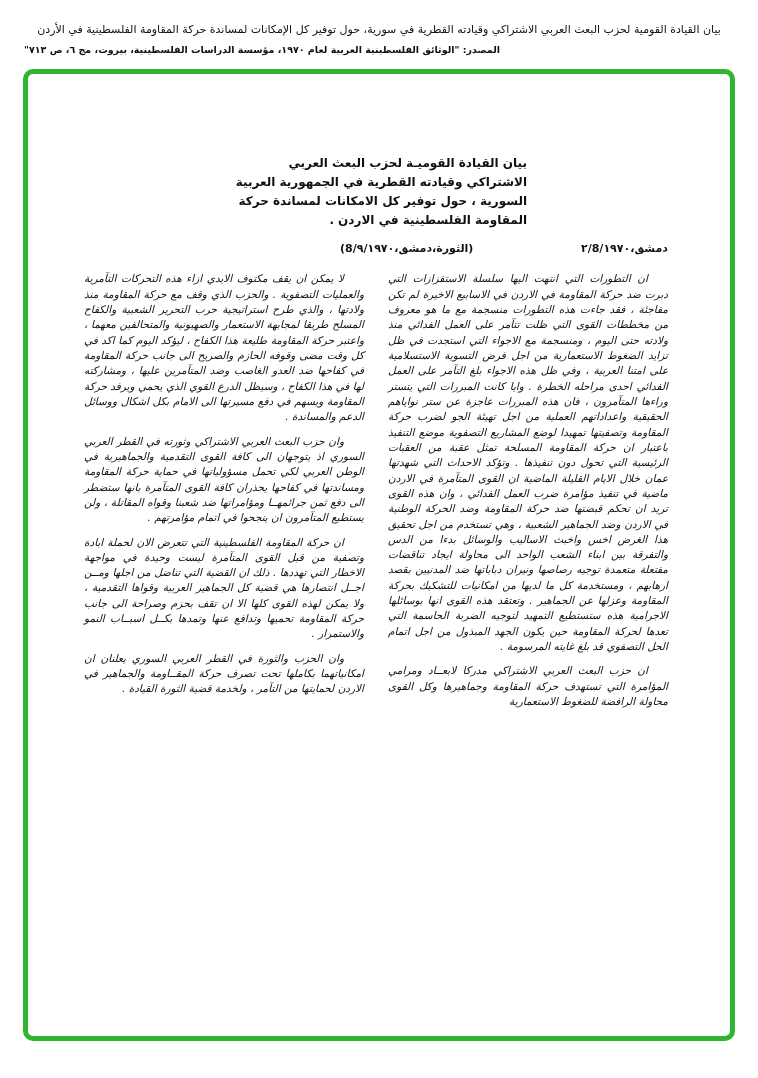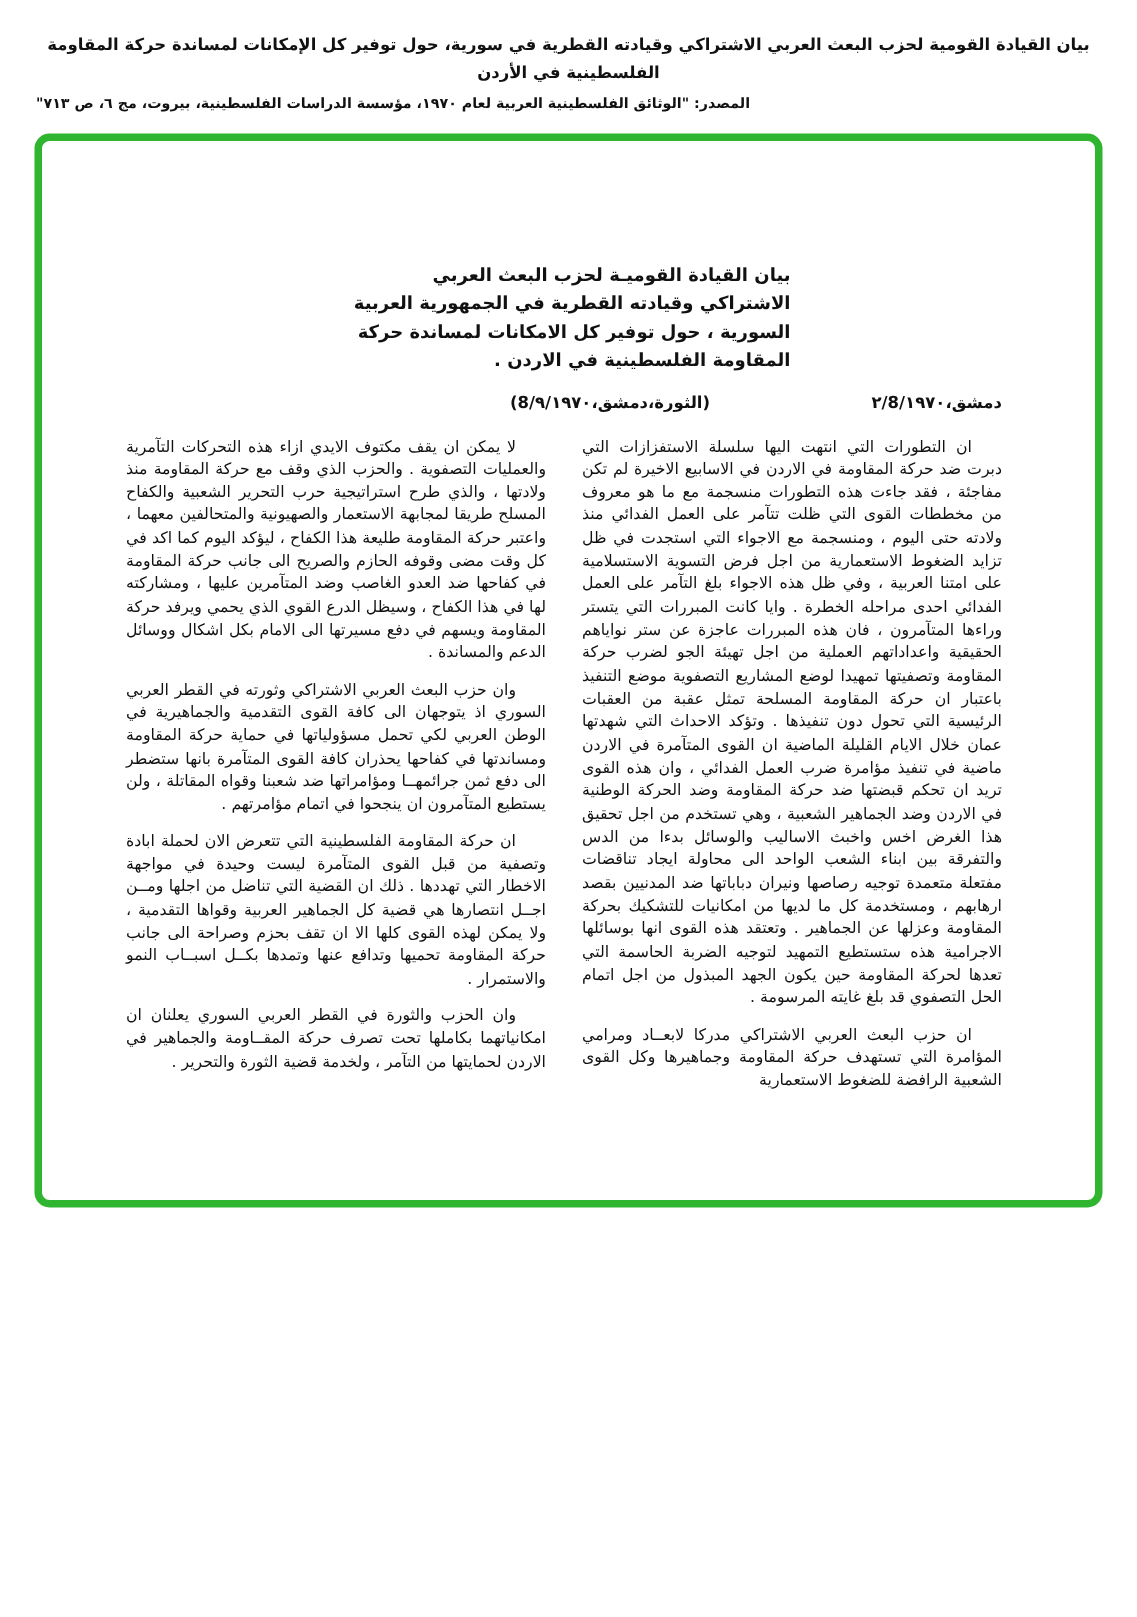--- a/index.html
+++ b/index.html
@@ -15,35 +15,35 @@
     overflow: hidden;
   }
   .top-header {
     width: 710px;
     margin: 0 auto;
     padding-top: 20px;
     direction: rtl;
   }
   .header-title {
     font-size: 11px;
-    font-weight: bold;
+    font-weight: normal;
     text-align: center;
     line-height: 1.75;
   }
   .header-source {
     font-size: 9.5px;
     font-weight: bold;
     text-align: left;
     direction: rtl;
     margin-top: 3px;
     line-height: 1.6;
   }
   .scan-frame {
     width: 712px;
-    height: 716px;
+    height: 972px;
     margin: 12px auto 0;
     border: 5px solid var(--frame-green, #2fb52f);
     border-radius: 10px;
     background: #ffffff;
     padding: 80px 62px 0 56px;
     direction: rtl;
     overflow: hidden;
   }
   .doc-title {
     width: 302px;
@@ -66,20 +66,21 @@
   .columns {
     display: flex;
     gap: 24px;
   }
   .col {
     flex: 1 1 0;
     font-size: 10.5px;
     line-height: 1.46;
     text-align: justify;
     text-justify: inter-word;
+    font-style: italic;
   }
   .col p {
     margin: 0 0 9px;
     text-indent: 20px;
   }
 </style>
 </head>
 <body>
 
 <div class="page">
@@ -95,25 +96,25 @@
 
     <div class="dateline">
       <span>دمشق،٢/8/١٩٧٠</span>
       <span>(الثورة،دمشق،8/٩/١٩٧٠)</span>
     </div>
 
     <div class="columns">
 
       <div class="col col-right">
         <p>ان التطورات التي انتهت اليها سلسلة الاستفزازات التي دبرت ضد حركة المقاومة في الاردن في الاسابيع الاخيرة لم تكن مفاجئة ، فقد جاءت هذه التطورات منسجمة مع ما هو معروف من مخططات القوى التي ظلت تتآمر على العمل الفدائي منذ ولادته حتى اليوم ، ومنسجمة مع الاجواء التي استجدت في ظل تزايد الضغوط الاستعمارية من اجل فرض التسوية الاستسلامية على امتنا العربية ، وفي ظل هذه الاجواء بلغ التآمر على العمل الفدائي احدى مراحله الخطرة . وايا كانت المبررات التي يتستر وراءها المتآمرون ، فان هذه المبررات عاجزة عن ستر نواياهم الحقيقية واعداداتهم العملية من اجل تهيئة الجو لضرب حركة المقاومة وتصفيتها تمهيدا لوضع المشاريع التصفوية موضع التنفيذ باعتبار ان حركة المقاومة المسلحة تمثل عقبة من العقبات الرئيسية التي تحول دون تنفيذها . وتؤكد الاحداث التي شهدتها عمان خلال الايام القليلة الماضية ان القوى المتآمرة في الاردن ماضية في تنفيذ مؤامرة ضرب العمل الفدائي ، وان هذه القوى تريد ان تحكم قبضتها ضد حركة المقاومة وضد الحركة الوطنية في الاردن وضد الجماهير الشعبية ، وهي تستخدم من اجل تحقيق هذا الغرض اخس واخبث الاساليب والوسائل بدءا من الدس والتفرقة بين ابناء الشعب الواحد الى محاولة ايجاد تناقضات مفتعلة متعمدة توجيه رصاصها ونيران دباباتها ضد المدنيين بقصد ارهابهم ، ومستخدمة كل ما لديها من امكانيات للتشكيك بحركة المقاومة وعزلها عن الجماهير . وتعتقد هذه القوى انها بوسائلها الاجرامية هذه ستستطيع التمهيد لتوجيه الضربة الحاسمة التي تعدها لحركة المقاومة حين يكون الجهد المبذول من اجل اتمام الحل التصفوي قد بلغ غايته المرسومة .</p>
-        <p>ان حزب البعث العربي الاشتراكي مدركا لابعــاد ومرامي المؤامرة التي تستهدف حركة المقاومة وجماهيرها وكل القوى الشعبية الرافضة للضغوط الاستعمارية</p>
+        <p>ان حزب البعث العربي الاشتراكي مدركا لابعــاد ومرامي المؤامرة التي تستهدف حركة المقاومة وجماهيرها وكل القوى محاولة الرافضة للضغوط الاستعمارية</p>
       </div>
 
       <div class="col col-left">
         <p>لا يمكن ان يقف مكتوف الايدي ازاء هذه التحركات التآمرية والعمليات التصفوية . والحزب الذي وقف مع حركة المقاومة منذ ولادتها ، والذي طرح استراتيجية حرب التحرير الشعبية والكفاح المسلح طريقا لمجابهة الاستعمار والصهيونية والمتحالفين معهما ، واعتبر حركة المقاومة طليعة هذا الكفاح ، ليؤكد اليوم كما اكد في كل وقت مضى وقوفه الحازم والصريح الى جانب حركة المقاومة في كفاحها ضد العدو الغاصب وضد المتآمرين عليها ، ومشاركته لها في هذا الكفاح ، وسيظل الدرع القوي الذي يحمي ويرفد حركة المقاومة ويسهم في دفع مسيرتها الى الامام بكل اشكال ووسائل الدعم والمساندة .</p>
         <p>وان حزب البعث العربي الاشتراكي وثورته في القطر العربي السوري اذ يتوجهان الى كافة القوى التقدمية والجماهيرية في الوطن العربي لكي تحمل مسؤولياتها في حماية حركة المقاومة ومساندتها في كفاحها يحذران كافة القوى المتآمرة بانها ستضطر الى دفع ثمن جرائمهــا ومؤامراتها ضد شعبنا وقواه المقاتلة ، ولن يستطيع المتآمرون ان ينجحوا في اتمام مؤامرتهم .</p>
         <p>ان حركة المقاومة الفلسطينية التي تتعرض الان لحملة ابادة وتصفية من قبل القوى المتآمرة ليست وحيدة في مواجهة الاخطار التي تهددها . ذلك ان القضية التي تناضل من اجلها ومــن اجــل انتصارها هي قضية كل الجماهير العربية وقواها التقدمية ، ولا يمكن لهذه القوى كلها الا ان تقف بحزم وصراحة الى جانب حركة المقاومة تحميها وتدافع عنها وتمدها بكــل اسبــاب النمو والاستمرار .</p>
-        <p>وان الحزب والثورة في القطر العربي السوري يعلنان ان امكانياتهما بكاملها تحت تصرف حركة المقــاومة والجماهير في الاردن لحمايتها من التآمر ، ولخدمة قضية الثورة والتحرير .</p>
+        <p>وان الحزب والثورة في القطر العربي السوري يعلنان ان امكانياتهما بكاملها تحت تصرف حركة المقــاومة والجماهير في الاردن لحمايتها من التآمر ، ولخدمة قضية الثورة القيادة .</p>
       </div>
 
     </div>
   </div>
 </div>
 
 </body></html>

